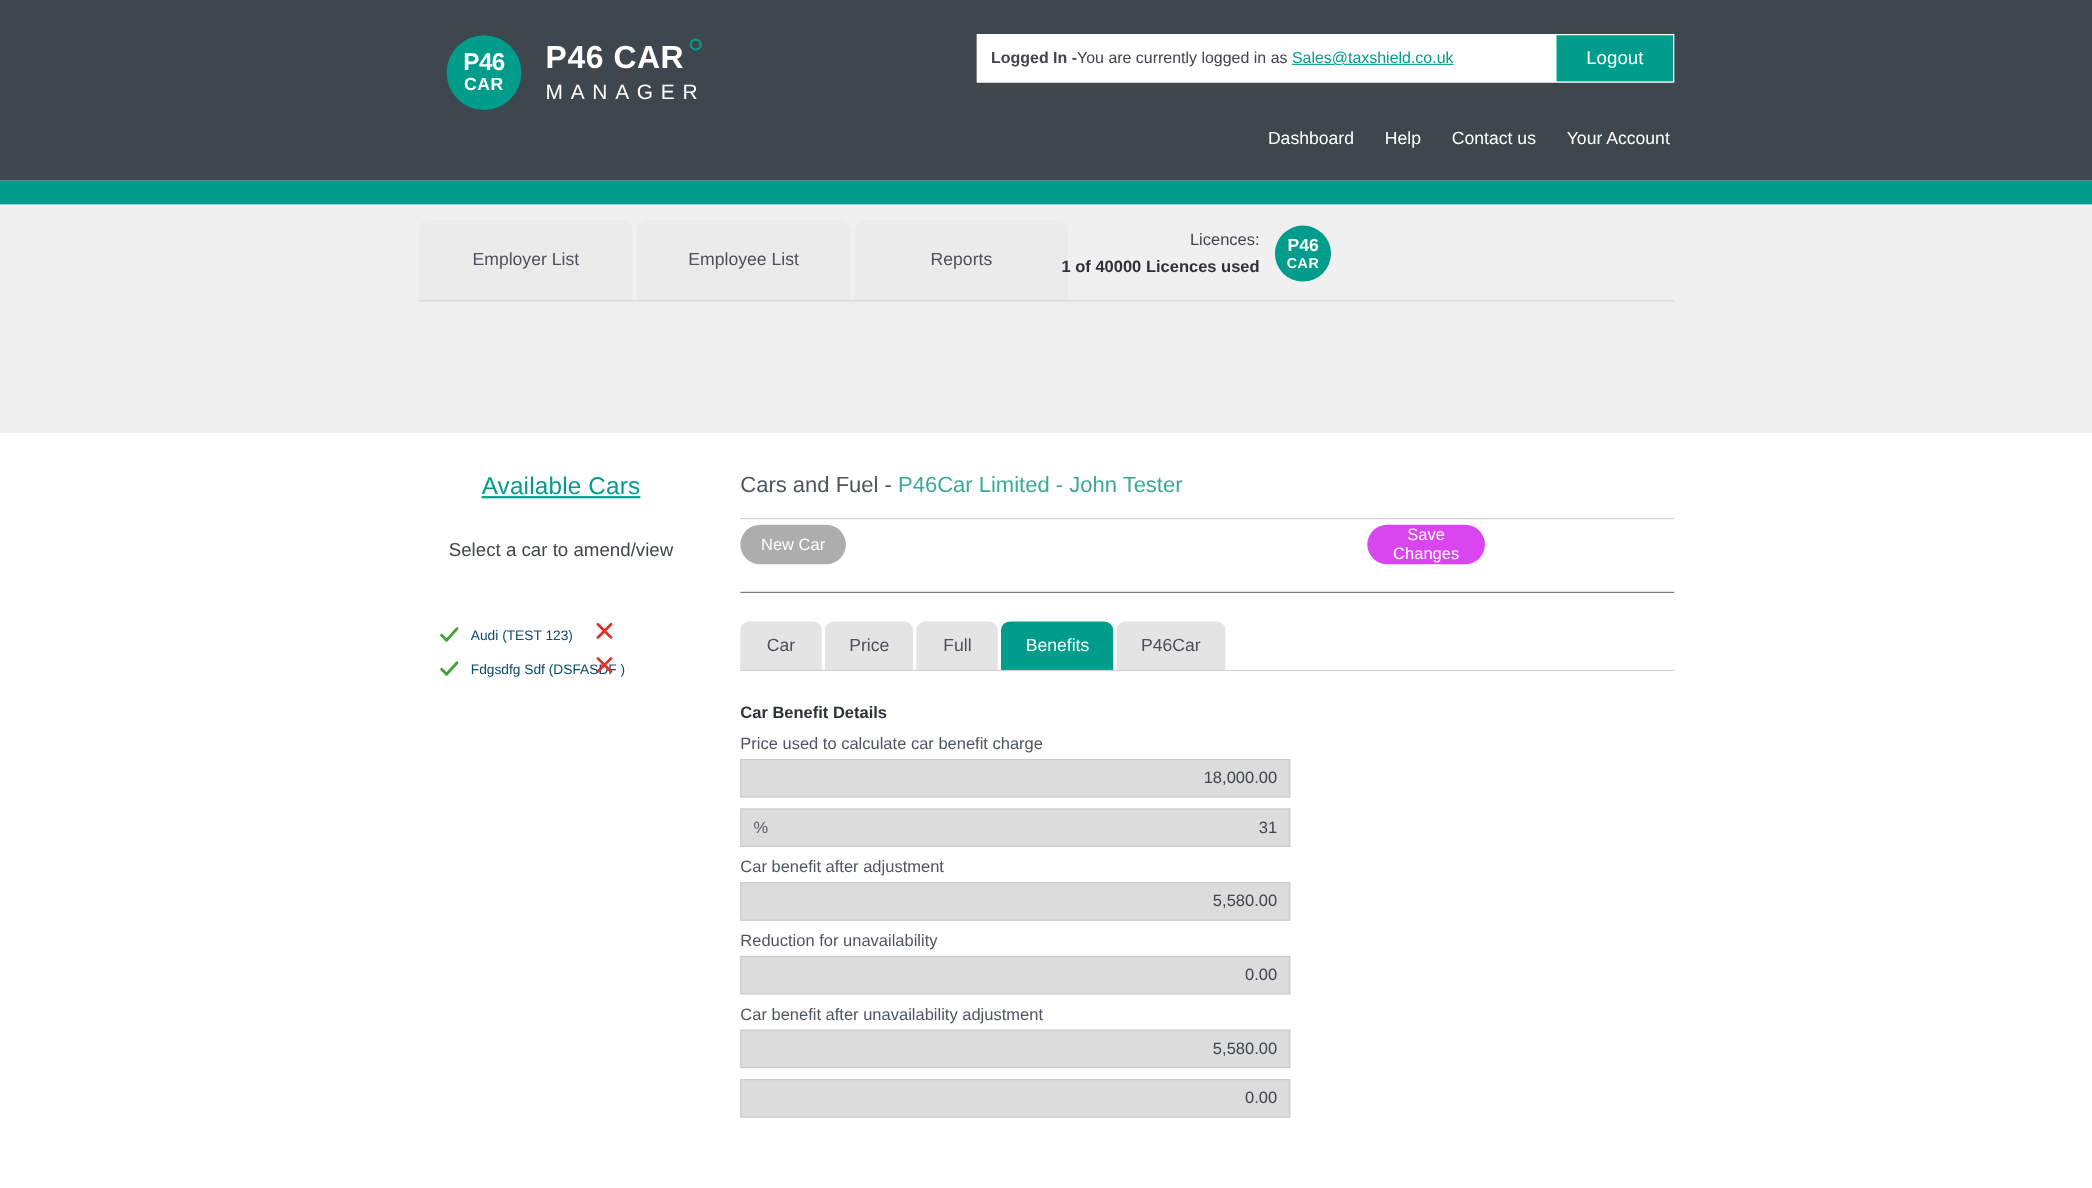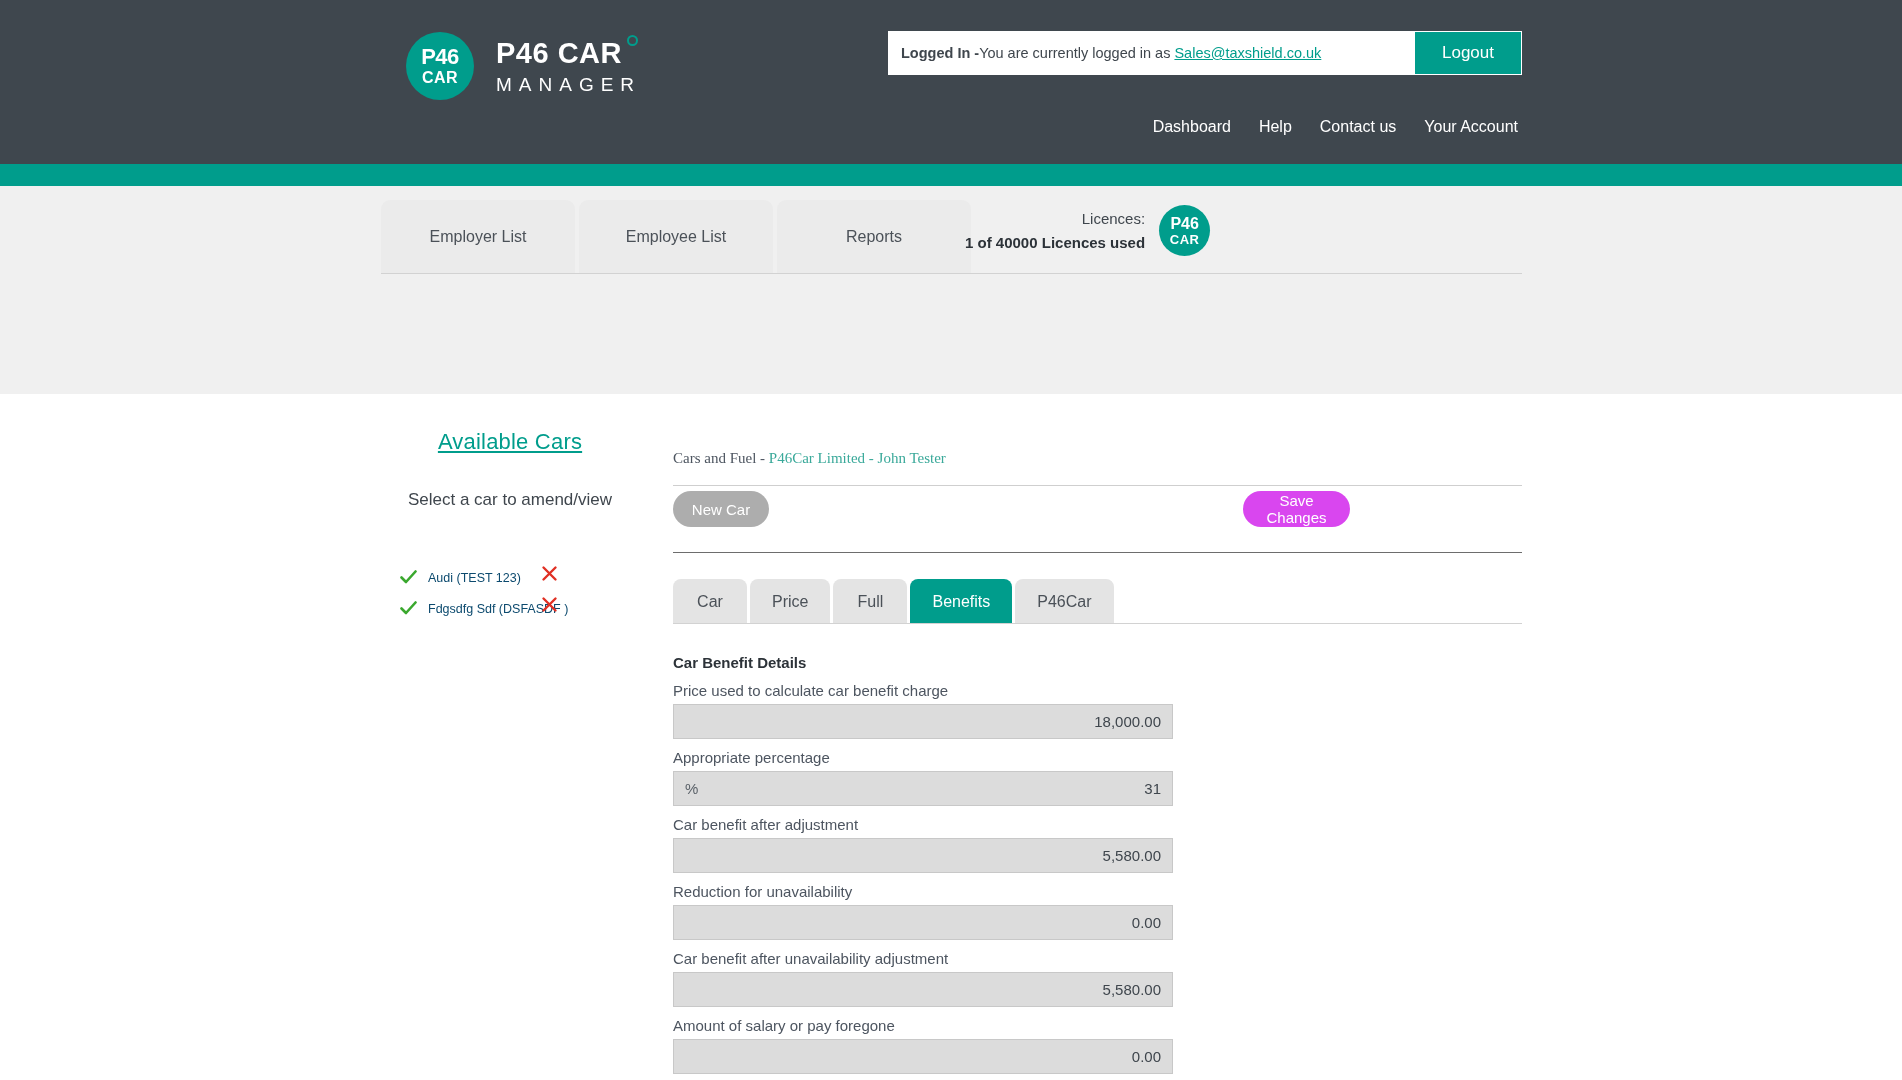--- a/index.html
+++ b/index.html
@@ -143,21 +143,21 @@
   }
   .car-name { font-size:12.5px; color:#0c4a6e; cursor:pointer; }
   .del-x {
     position:absolute; left:181px; top:3px;
     width:17px; height:17px; cursor:pointer;
   }
 
   
   .content { position:absolute; left:673px; top:0; width:849px; }
   .crumb {
-    padding-top:56px; font-size:15px; color:#4d5560;font-family:Liberation Serif, serif;
+    padding-top:36px; font-size:20px; color:#4d5560;
   }
   .crumb .accent { color:#3aa99a; }
   .rule { height:1px; background:#cfcfcf; }
   .rule.dark { background:#6d6d6d; }
 
   .btnrow { height:66px; position:relative; }
   .pill {
     position:absolute; top:5px;
     height:36px; border-radius:18px; border:none;
     color:#ffffff; font-size:15px; cursor:pointer;
@@ -328,21 +328,20 @@
 
     <div class="form">
 
       <h3>Car Benefit Details</h3>
 
       <div class="flabel">Price used to calculate car benefit charge</div>
       <div class="field">
         <span class="val">18,000.00</span>
       </div>
 
-      <div class="flabel">Appropriate percentage</div>
       <div class="field">
         <span class="pre">%</span>
         <span class="val">31</span>
       </div>
 
       <div class="flabel">Car benefit after adjustment</div>
       <div class="field">
         <span class="val">5,580.00</span>
       </div>
 
@@ -350,21 +349,20 @@
       <div class="field">
         <span class="val">0.00</span>
       </div>
 
       <div class="flabel">Car benefit after unavailability adjustment</div>
       <div class="field">
         <span class="val">5,580.00</span>
       </div>
 
 
-      <div class="flabel">Amount of salary or pay foregone</div>
       <div class="field">
         <span class="val">0.00</span>
       </div>
 
     </div>
 
   </div>
 
 </div>
 

